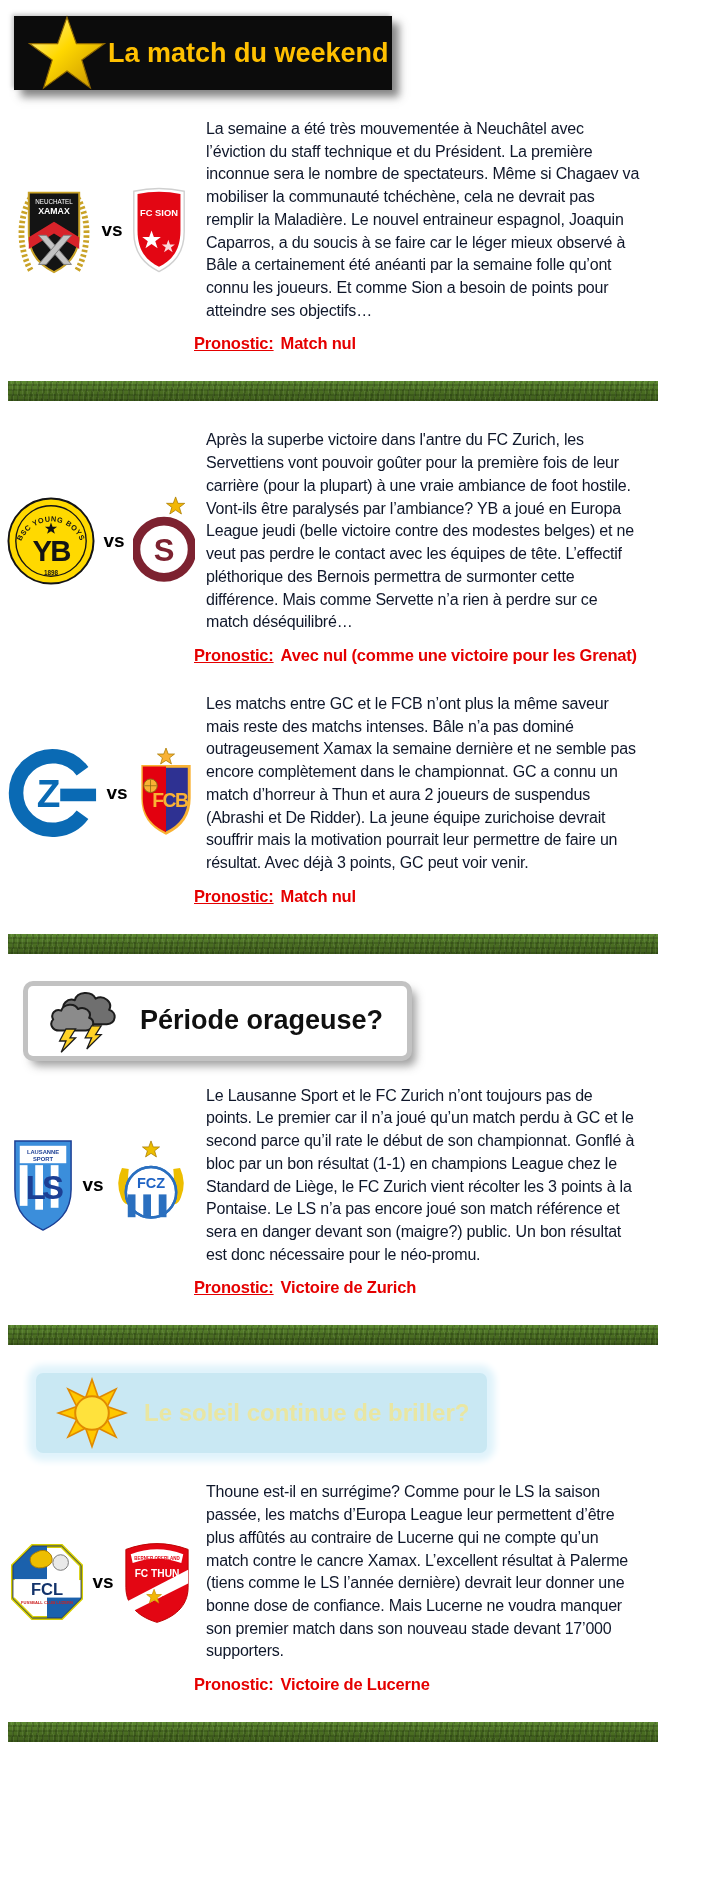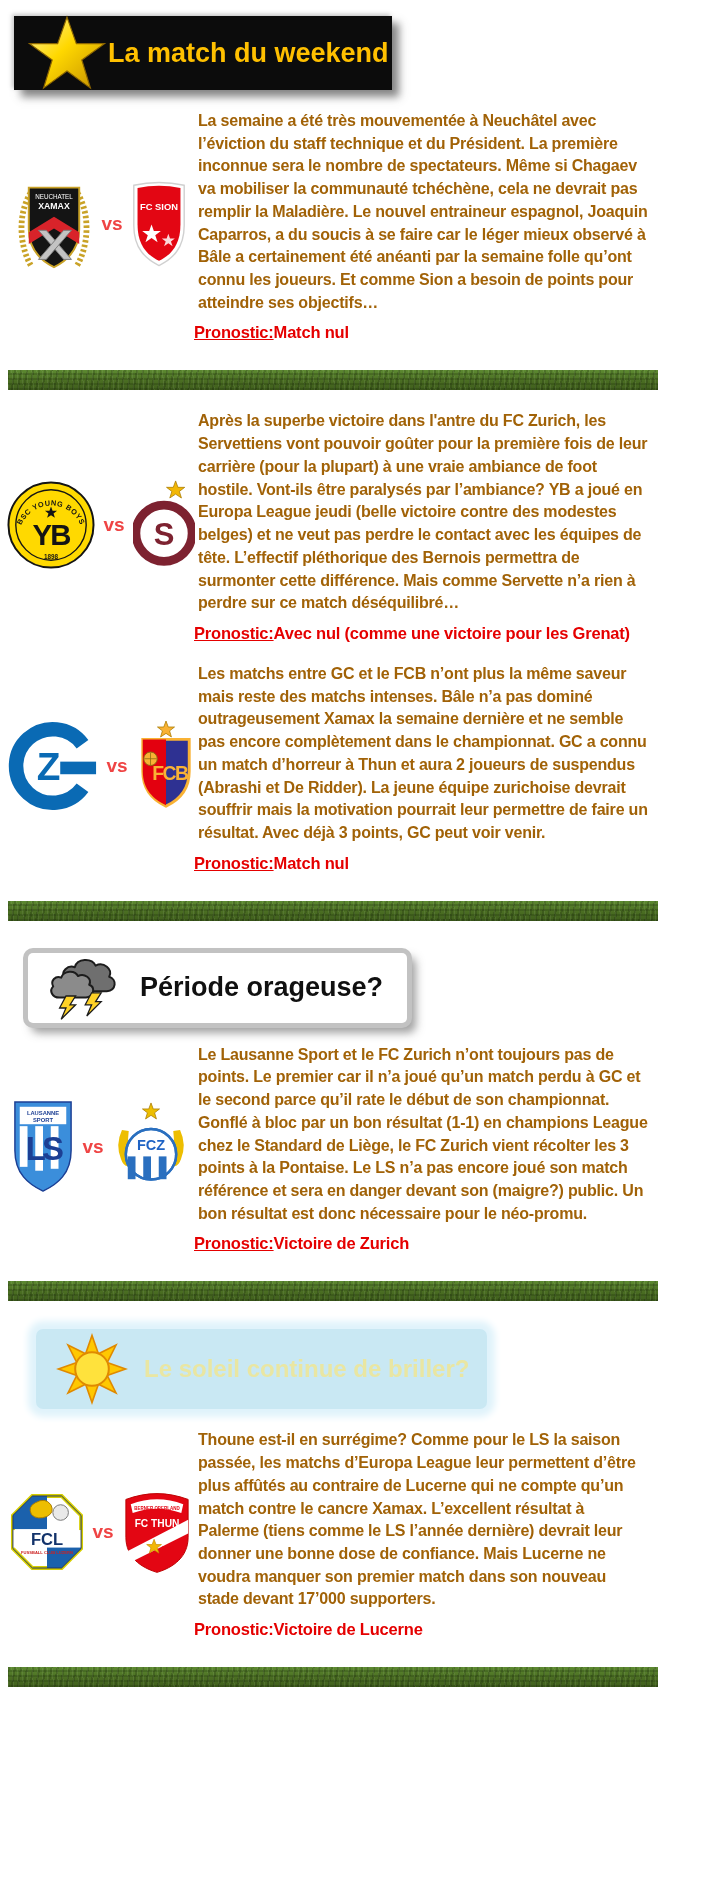--- a/index.html
+++ b/index.html
@@ -12,25 +12,25 @@
     display:flex;align-items:center;
     box-shadow:7px 7px 8px rgba(105,105,105,.8), -2px -2px 4px rgba(140,140,140,.45);
   }
   .header-banner svg{width:78px;height:76px;margin-left:14px;flex:none;}
   .header-title{color:#FFC000;font-size:27px;font-weight:bold;margin-left:2px;white-space:nowrap;}
 
   
   .match{display:flex;align-items:center;padding:0 14px 0 12px;margin-top:16px;}
   .logos{width:178px;flex:none;display:flex;align-items:center;justify-content:center;gap:8px;}
   .logos svg{display:block;flex:none;}
-  .vs{font-weight:bold;font-size:19px;color:#ef4444;}
+  .vs{font-weight:bold;font-size:19px;color:#000000;}
   .text-col{flex:1;padding-left:4px;}
-  .para{margin:4px;font-weight:bold;font-size:16px;line-height:1.42;color:#a16207;letter-spacing:-0.2px;}
+  .para{margin:12px;font-weight:normal;font-size:16px;line-height:1.42;color:#0f172a;letter-spacing:-0.2px;}
   .prognosis{margin:9px 0 0;font-weight:bold;font-size:16.5px;color:#E50000;letter-spacing:-0.2px;}
-  .prognosis .plabel{text-decoration:underline;}
+  .prognosis .plabel{text-decoration:underline;margin-right:7px;}
   .prognosis.nounder .plabel{text-decoration:none;}
 
   
   .grass{height:20px;margin:28px 8px 0;
     background:
       repeating-linear-gradient(100deg, rgba(0,0,0,.16) 0 2px, transparent 2px 6px),
       repeating-linear-gradient(85deg, rgba(255,255,255,.07) 0 1px, transparent 1px 5px),
       repeating-linear-gradient(0deg, rgba(30,50,10,.25) 0 2px, transparent 2px 5px),
       linear-gradient(180deg,#5d8a31,#4a6d22 55%,#3f5e1c);
   }

